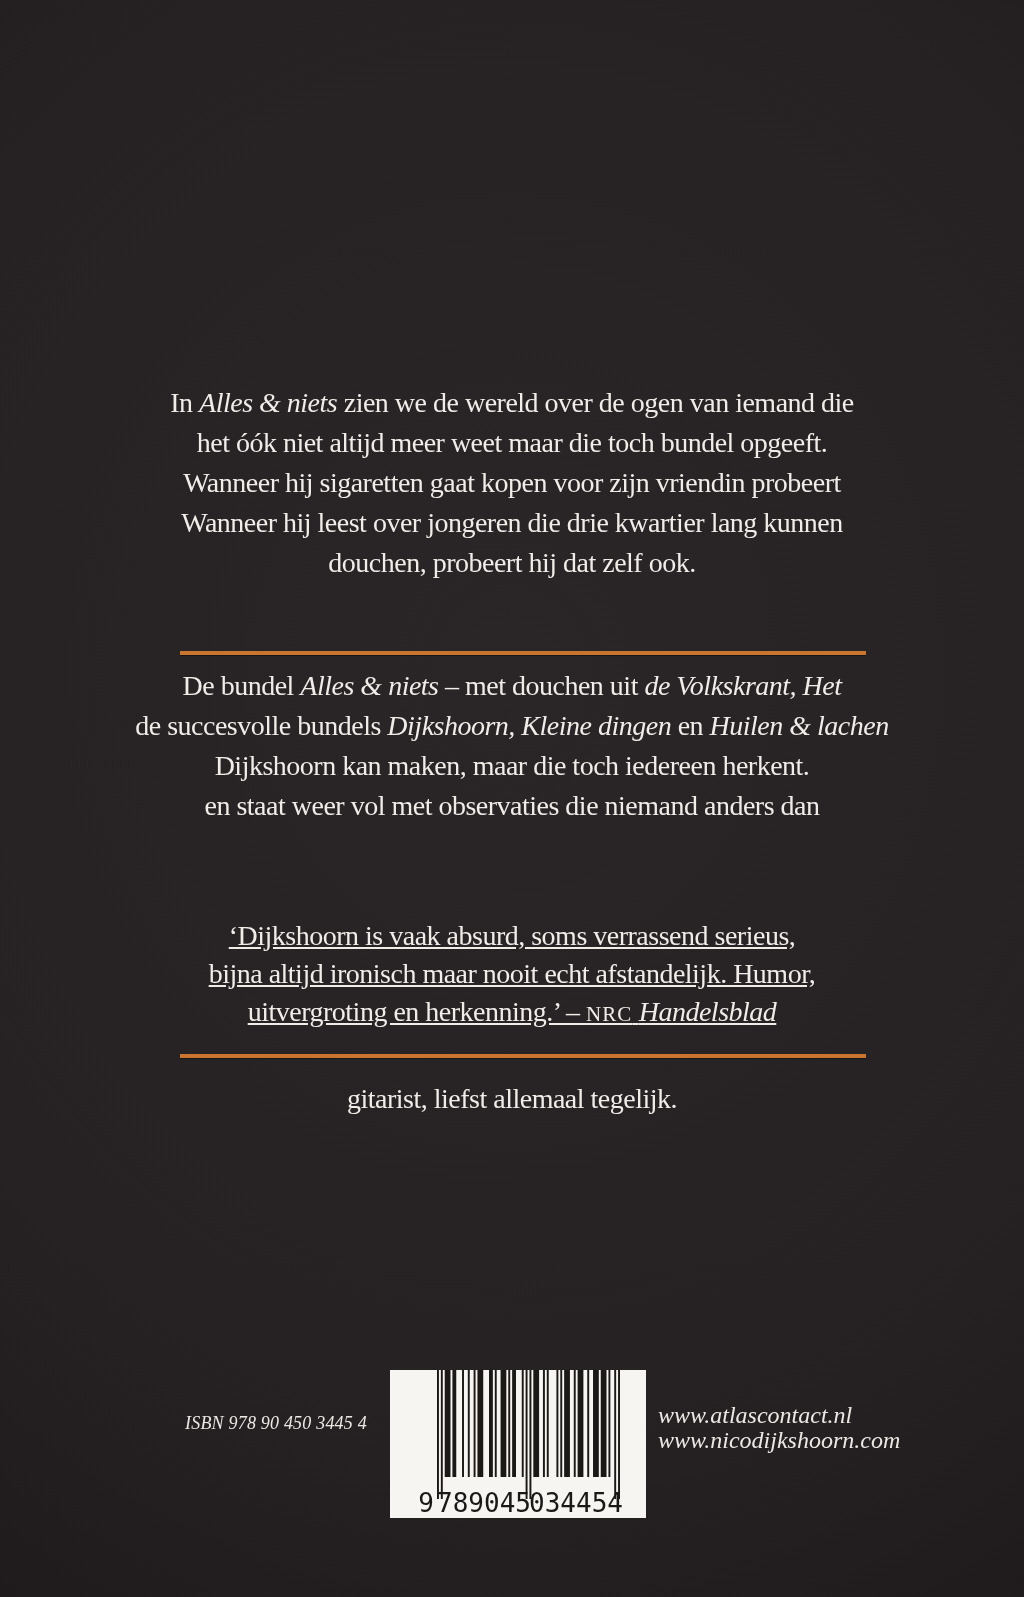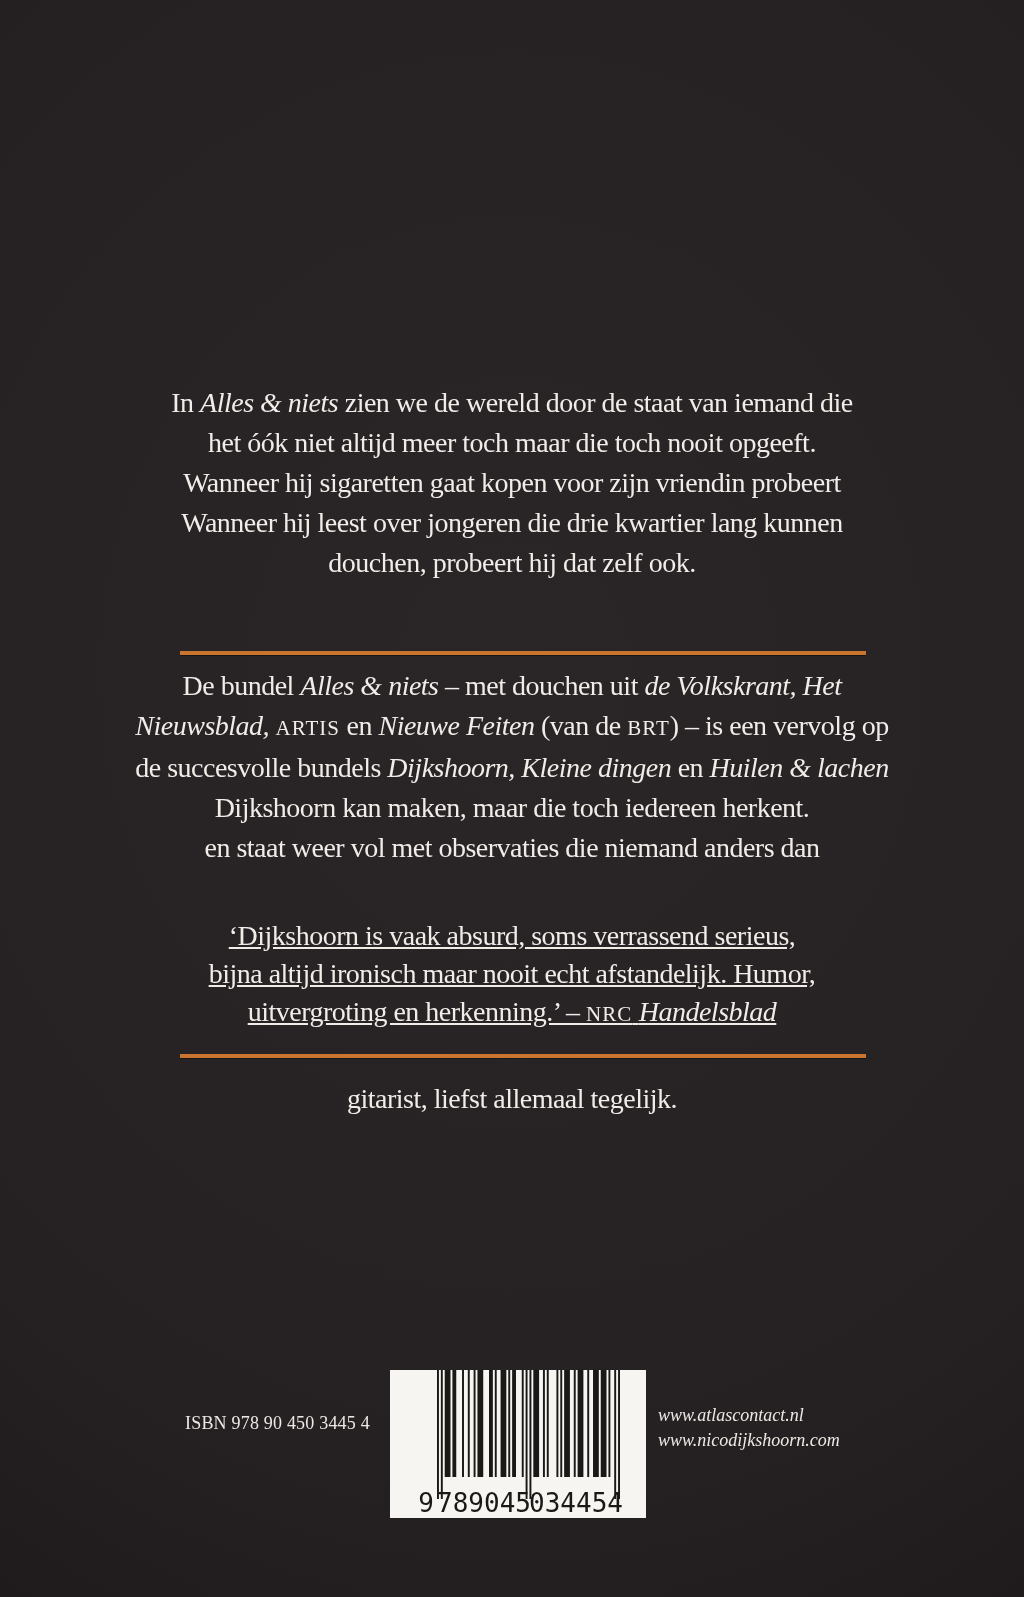--- a/index.html
+++ b/index.html
@@ -30,57 +30,57 @@
     width:686px;
     height:4px;
     background:#c9752f;
     box-shadow:0 1px 0 rgba(0,0,0,0.4);
   }
   .isbn{
     position:absolute;
     left:185px;top:1413px;
     color:#ece9e5;
     font-size:18px;
+    font-style:italic;
     letter-spacing:0.2px;
     white-space:nowrap;
   }
   .barcode-box{
     position:absolute;
     left:390px;top:1370px;
     width:256px;height:148px;
     background:#f7f5f2;
   }
   .urls{
     position:absolute;
     left:658px;top:1403px;
     color:#ece9e5;
-    font-size:18px;
+    font-size:24px;
     font-style:italic;
     line-height:25px;
     white-space:nowrap;
   }
 </style>
 </head>
 <body>
 
 <div class="cover">
 
   <div class="para" style="top:383px">
-      <div><span>In </span><span class="it">Alles &amp; niets</span><span> zien we de wereld door de staat van iemand die</span></div>
-      <div><span>het óók niet altijd meer toch maar die toch nooit opgeeft.</span></div>
+      <div><span>In </span><span class="it">Alles &amp; niets</span><span> zien we de wereld over de ogen van iemand die</span></div>
+      <div><span>het óók niet altijd meer weet maar die toch bundel opgeeft.</span></div>
       <div><span>Wanneer hij sigaretten gaat kopen voor zijn vriendin probeert</span></div>
       <div><span>Wanneer hij leest over jongeren die drie kwartier lang kunnen</span></div>
       <div><span>douchen, probeert hij dat zelf ook.</span></div>
     </div>
 
   <div class="divider" style="top:651px"></div>
 
   <div class="para" style="top:666px">
       <div><span>De bundel </span><span class="it">Alles &amp; niets</span><span> – met douchen uit </span><span class="it">de Volkskrant,</span><span> </span><span class="it">Het</span></div>
-      <div><span class="it">Nieuwsblad,</span><span> </span><span class="sc">ARTIS</span><span> en </span><span class="it">Nieuwe Feiten</span><span> (van de </span><span class="sc">BRT</span><span>) – is een vervolg op</span></div>
       <div><span>de succesvolle bundels </span><span class="it">Dijkshoorn, Kleine dingen</span><span> en </span><span class="it">Huilen &amp; lachen</span></div>
       <div><span>Dijkshoorn kan maken, maar die toch iedereen herkent.</span></div>
       <div><span>en staat weer vol met observaties die niemand anders dan</span></div>
     </div>
 
   <div class="para quote" style="top:917px">
       <div><span>‘Dijkshoorn is vaak absurd, soms verrassend serieus,</span></div>
       <div><span>bijna altijd ironisch maar nooit echt afstandelijk. Humor,</span></div>
       <div><span>uitvergroting en herkenning.’ – </span><span class="sc">NRC</span><span> </span><span class="it">Handelsblad</span></div>
     </div>

